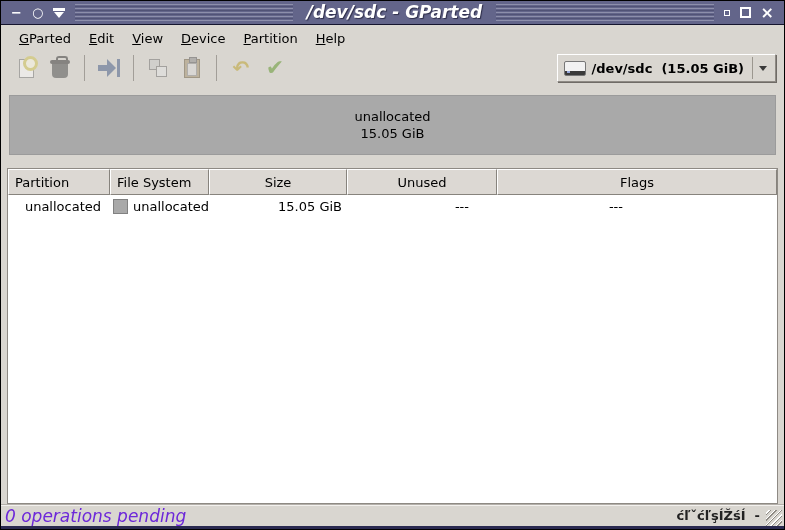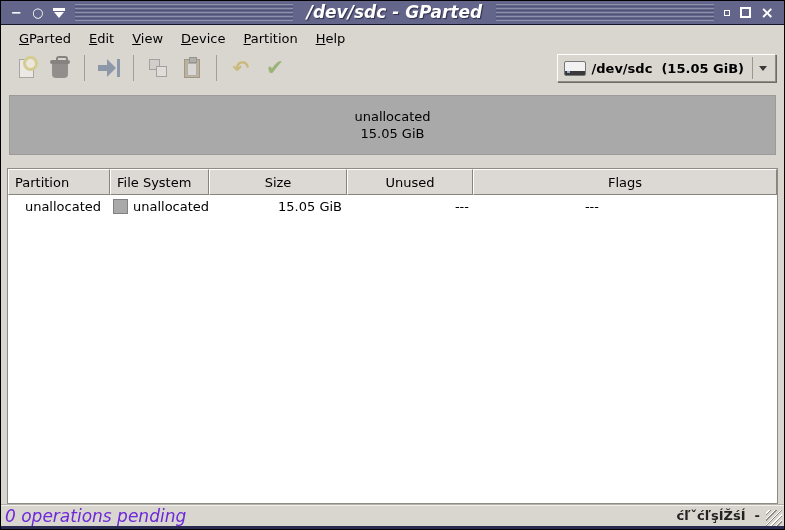--- a/index.html
+++ b/index.html
@@ -79,21 +79,21 @@
   .thead{ display:flex; flex:0 0 26px; background:#d9d6d0;}
   .th{ border:1px solid; border-color:#fff #87837d #87837d #fff; background:#dcd8d3;
     font-size:13px; color:#000; display:flex; align-items:center; padding:0 6px; cursor:default;}
   .th.center{ justify-content:center;}
   .tbody{ flex:1 1 auto; background:#fff;}
   .trow{ display:flex; height:22px; align-items:center; font-size:13px; color:#000;}
   .td{ display:flex; align-items:center; height:100%;}
   .td.right{ justify-content:flex-end;}
   .swatch{ width:15px; height:15px; background:#a9a9a9; border:1px solid #818181; margin:0 5px 0 3px; flex:0 0 auto;}
   
-  .c0{ width:102px;} .c1{ width:99px;text-align:center;} .c2{ width:138px;} .c3{ width:130px;} .c4{ width:126px;} .c5{ flex:1;}
+  .c0{ width:102px;} .c1{ width:99px;text-align:center;} .c2{ width:138px;} .c3{ width:130px;} .c4{ width:150px;} .c5{ flex:1;}
   
   .statusbar{ flex:0 0 22px; background:#d9d6d0; border-top:1px solid #b4b0aa;
     box-shadow:inset 0 1px 0 #f3f1ee; display:flex; align-items:center; padding:0 2px 0 4px;}
   .status-left{ font-size:17px; color:#6d28d9; flex:1;font-style:italic;}
   .status-garble{ font-size:13px; font-weight:bold; color:#222; margin-right:6px; white-space:pre;}
   .resize-grip{ width:16px; height:16px; align-self:flex-end; cursor:se-resize;
     background:repeating-linear-gradient(135deg,transparent 0 2px,#fff 2px 3px,#8e8a84 3px 4px);}
   .bottom-line{ flex:0 0 3px; background:#2a2a50;}
 </style>
 </head>

